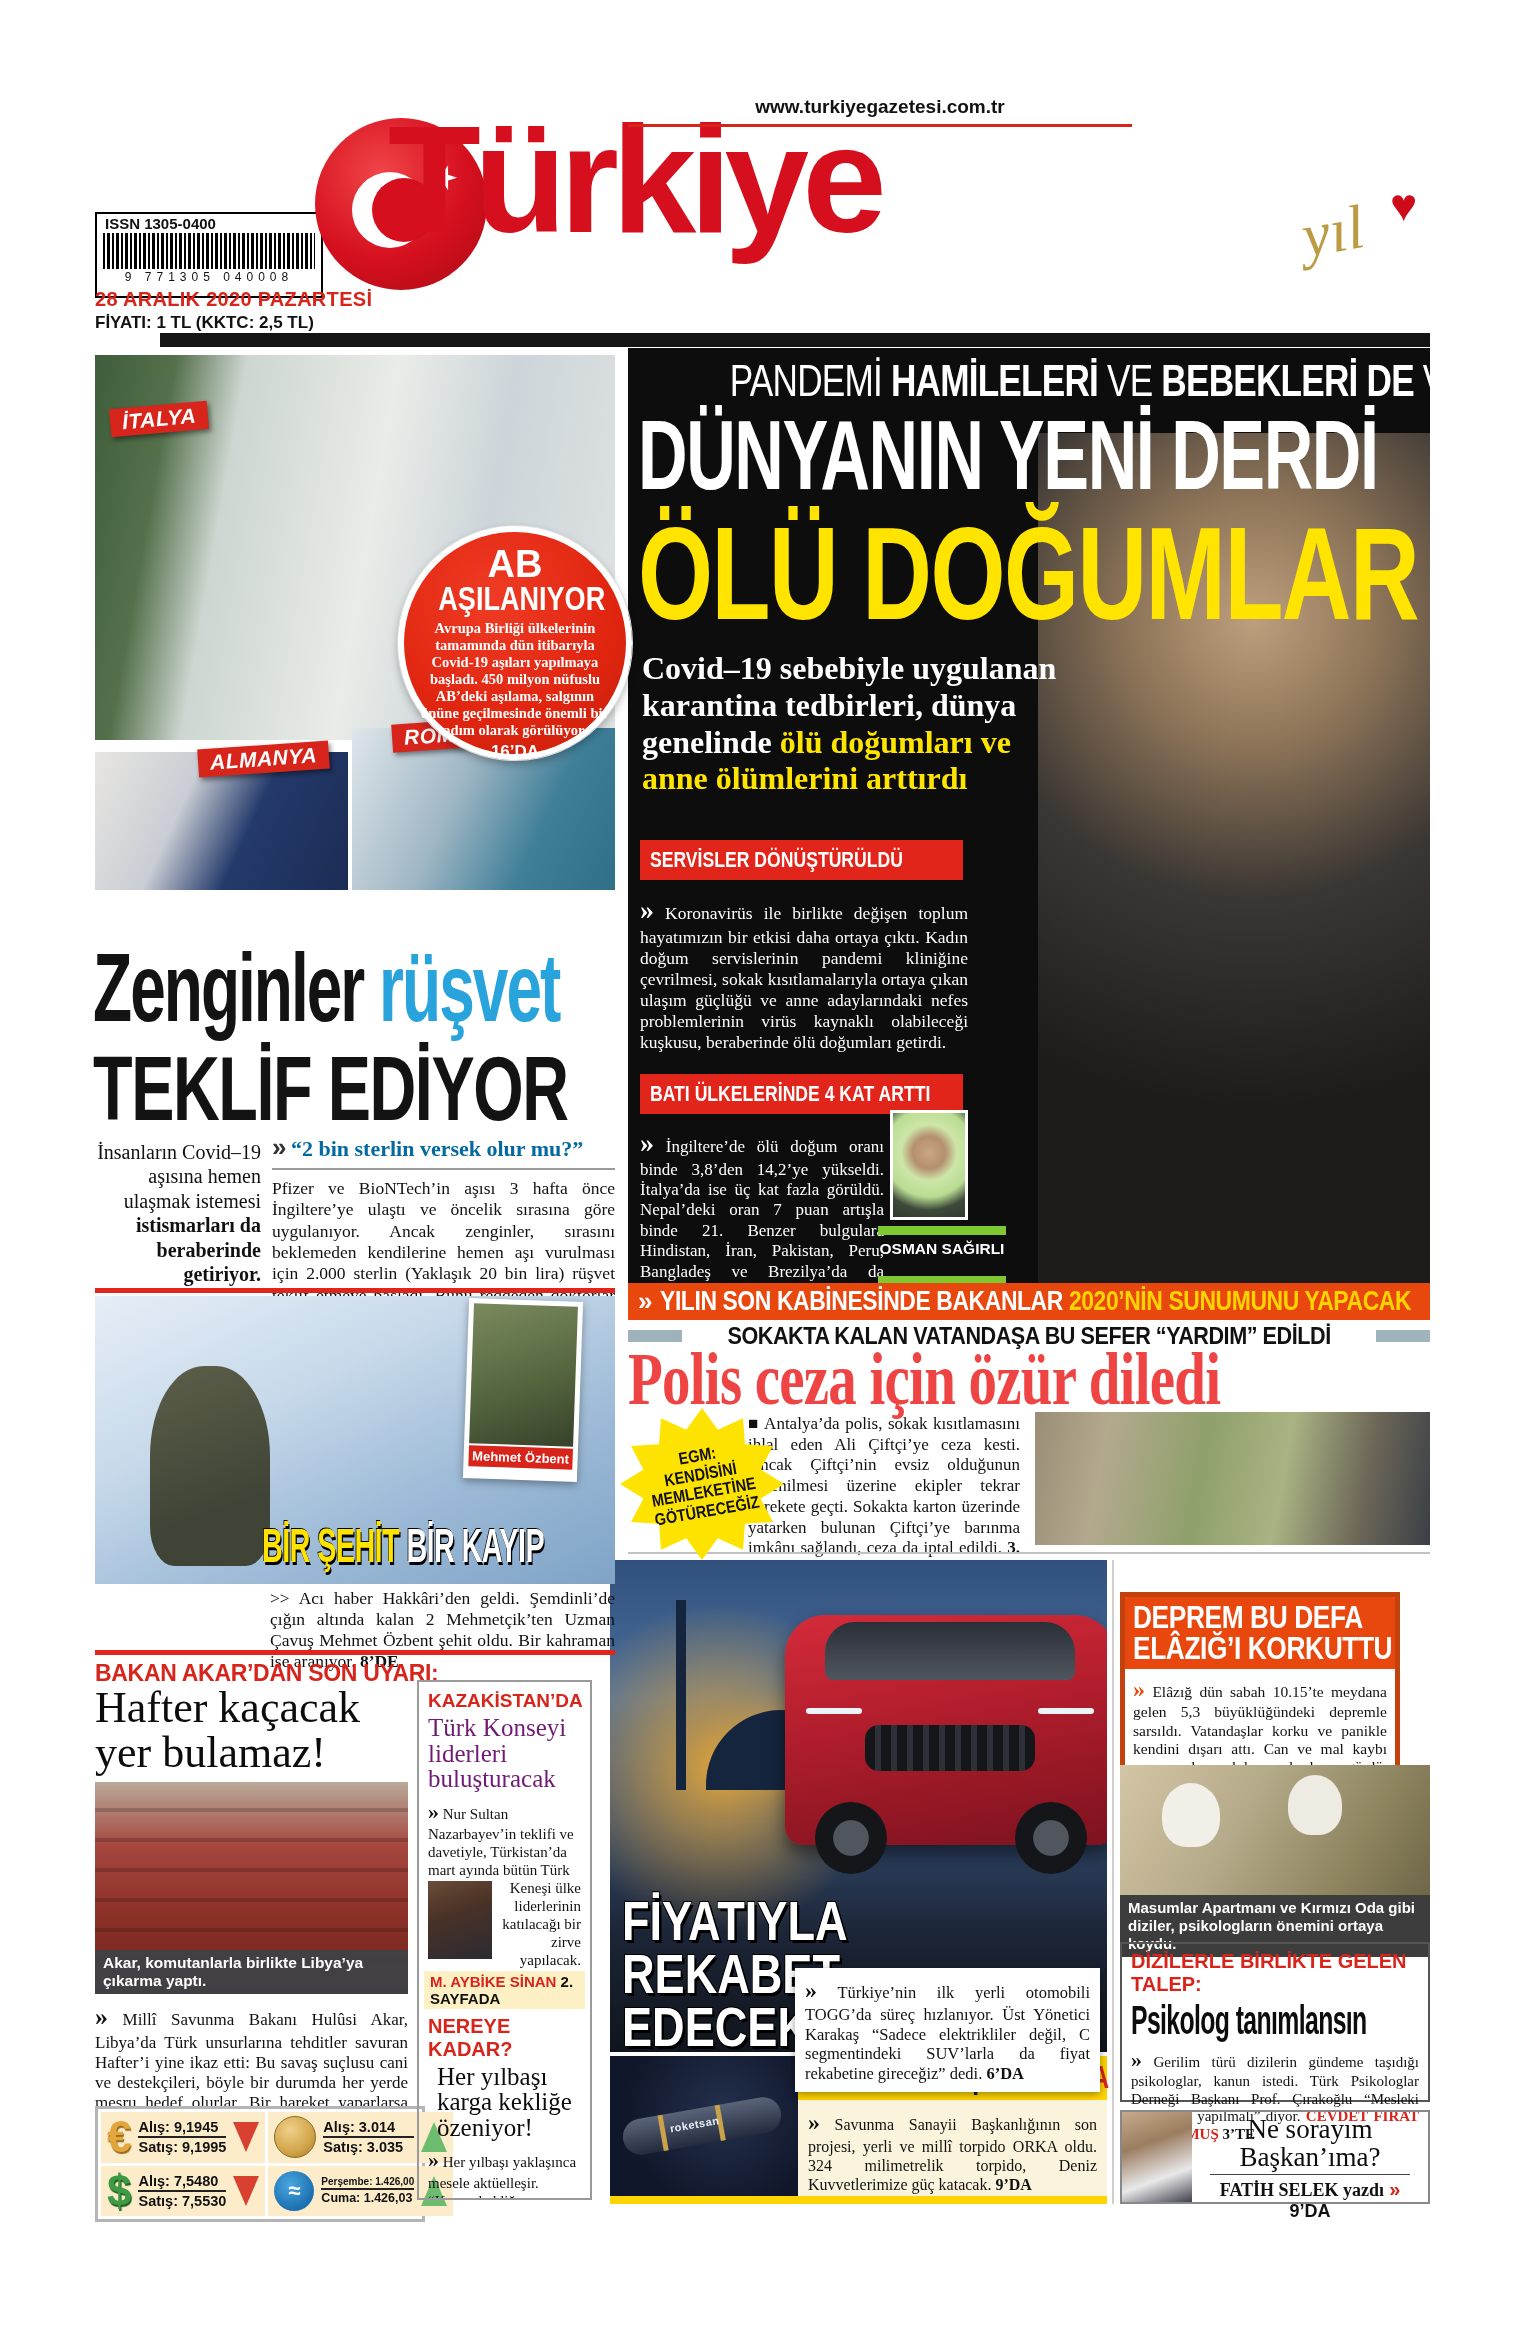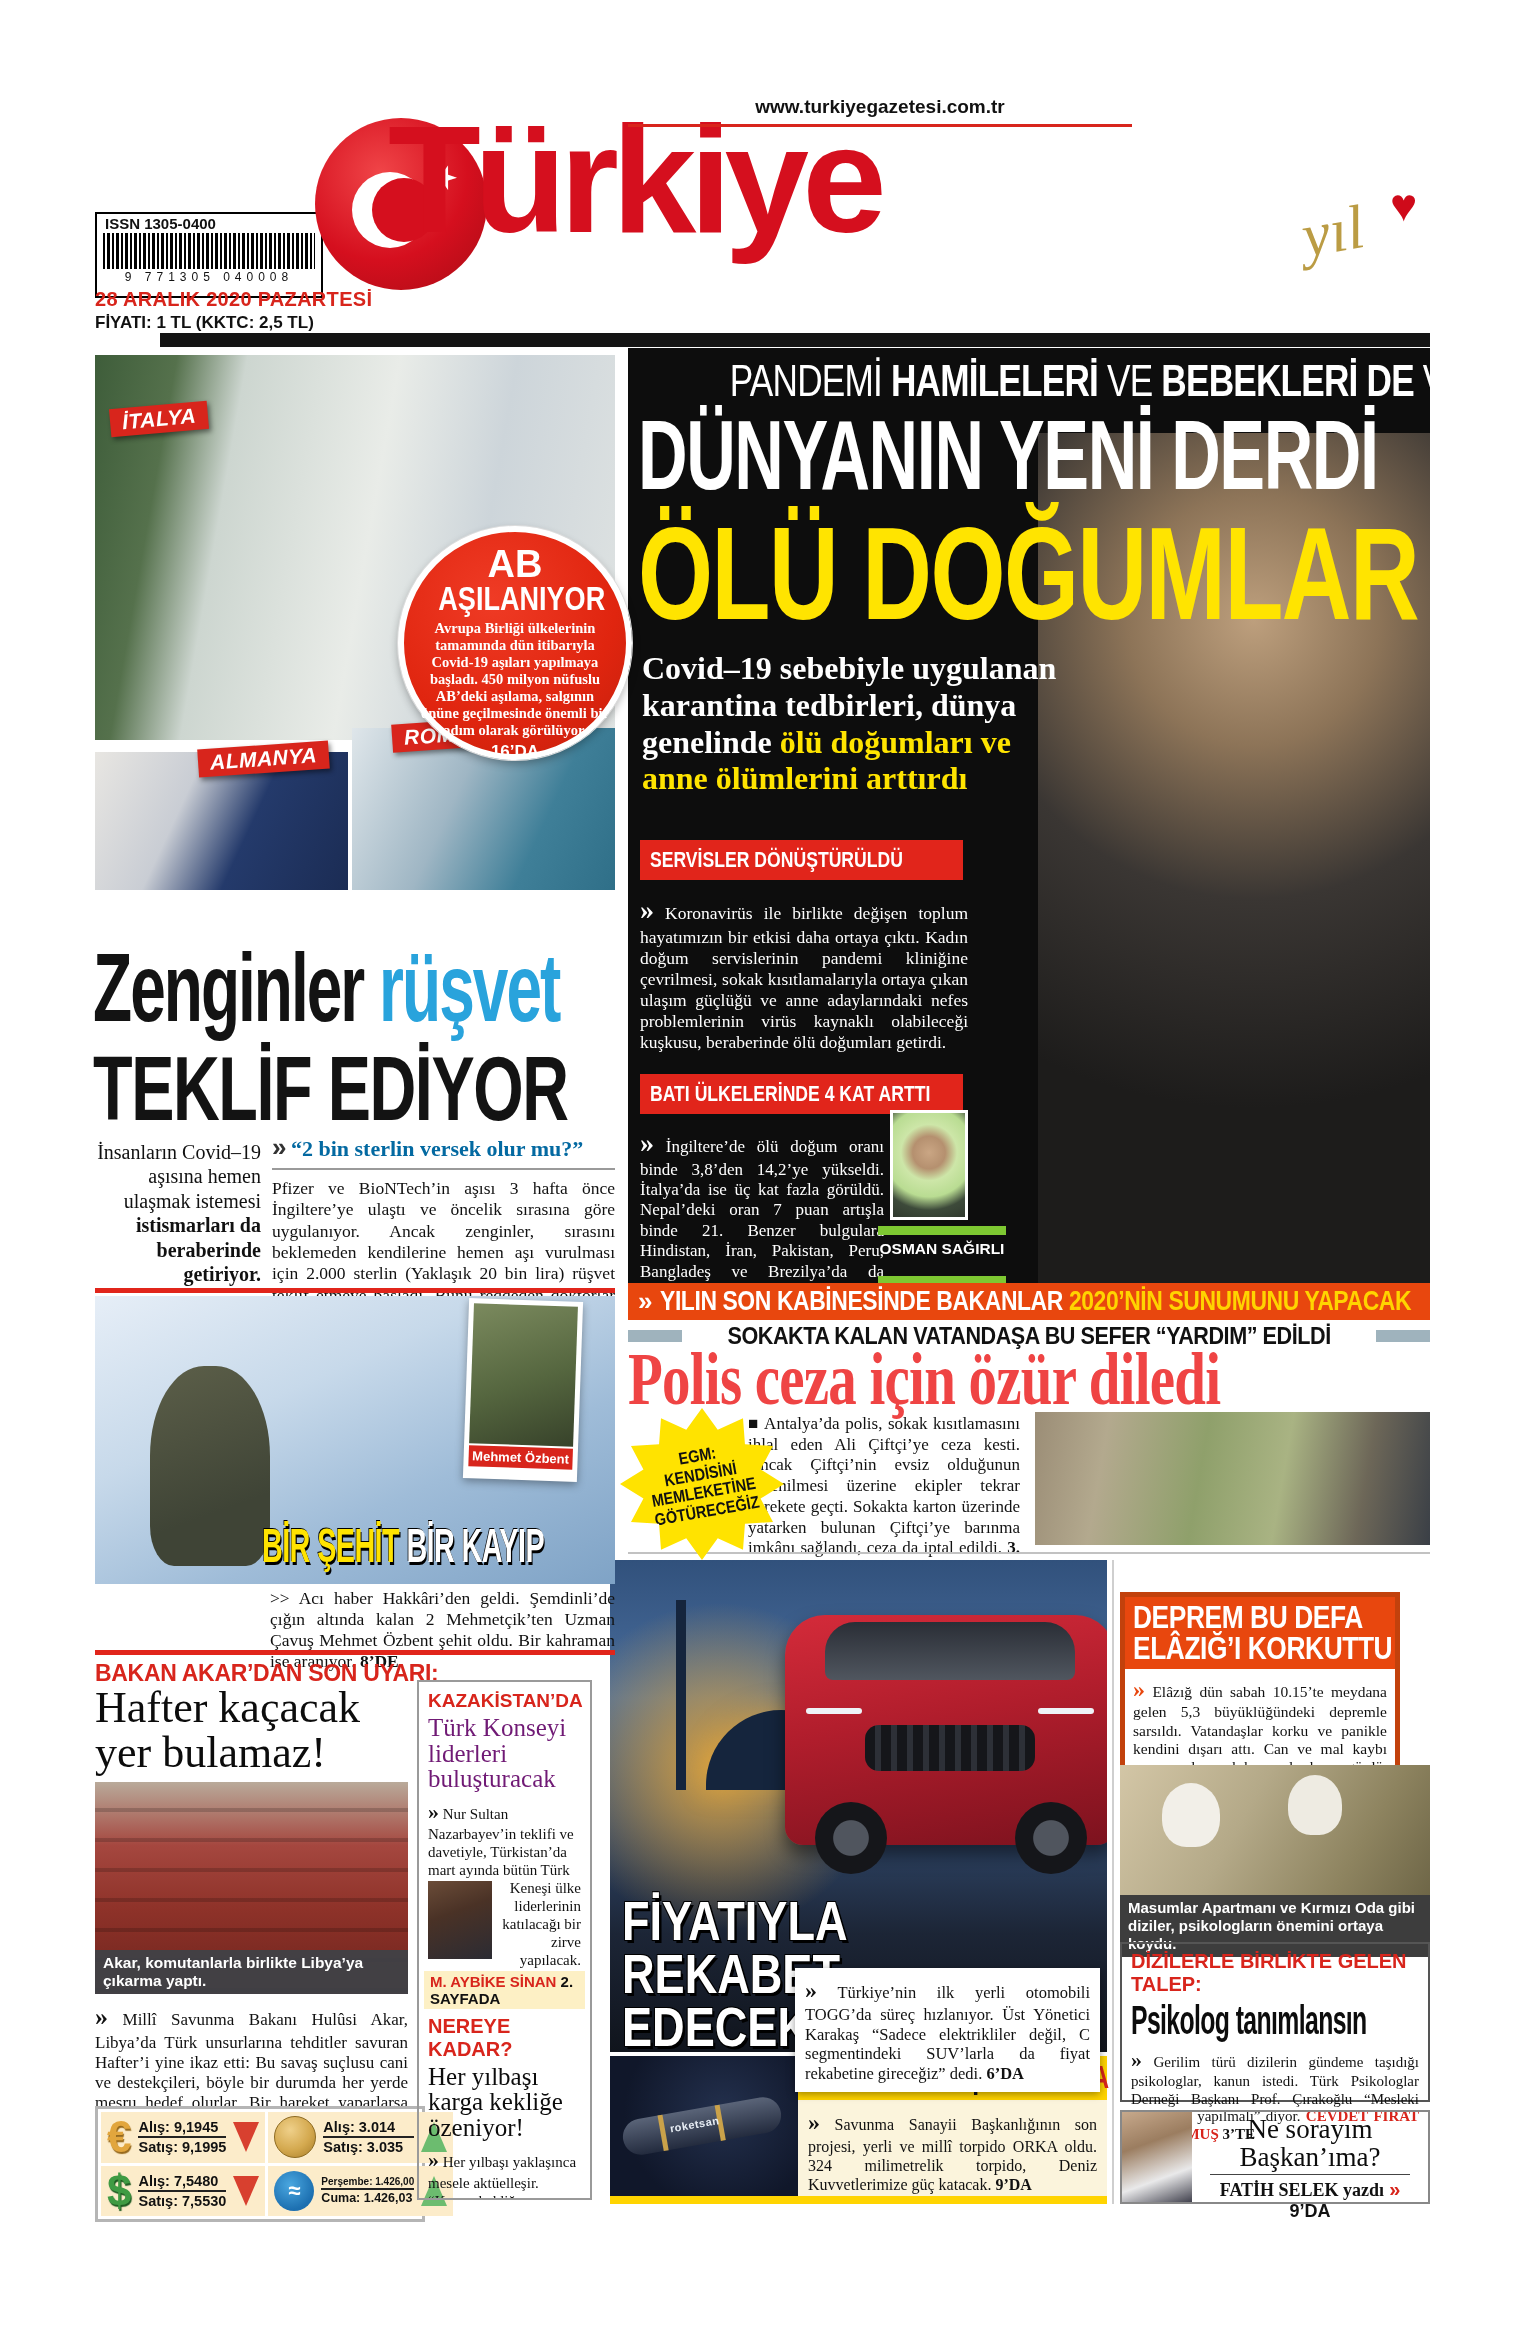--- a/index.html
+++ b/index.html
@@ -290,21 +290,21 @@
       <span class="q" style="font-size:22px">»</span> <span>Nur Sultan Nazarbayev’in teklifi ve davetiyle, Türkistan’da mart ayında bütün Türk</span>
     </p>
     <p class="serif" style="margin:0;font-size:15px;line-height:1.2;text-align:right">
       <span class="photo" style="position:static;float:left;width:64px;height:78px;margin:2px 6px 0 0;background:linear-gradient(160deg,#6b4c38 0%,#4a3226 40%,#2b2b33 100%)"></span>
       <span>Keneşi ülke liderlerinin katılacağı bir zirve yapılacak.</span>
     </p>
     <div class="bylinebar" style="clear:both;margin:2px -4px 6px">
       <span class="red">M. AYBİKE SİNAN</span> <span>2. SAYFADA</span>
     </div>
     <div class="kickred" style="font-size:20px">NEREYE KADAR?</div>
-    <div class="serif" style="font-size:25px;line-height:1.02;margin:3px 0 7px;color:#0c0c0c">Her yılbaşı karga kekliğe özeniyor!</div>
+    <div class="serif" style="font-size:25px;line-height:1.02;margin:3px 9px 7px;color:#0c0c0c">Her yılbaşı karga kekliğe özeniyor!</div>
     <p class="serif" style="margin:0;font-size:15px;line-height:1.2">
       <span class="q" style="font-size:22px">»</span> <span>Her yılbaşı yaklaşınca mesele aktüelleşir. “Karga, kekliğe özenmiş” derler.</span>
     </p>
 
   </div>
 
   <div class="abs" style="left:1112px;top:1560px;width:2px;height:644px;background:#cfcfcf"></div>
 
   <div class="abs" style="left:1120px;top:1592px;width:280px;border:5px solid #c2410c;box-sizing:border-box">
     <div style="background:#e8470e;color:#fff;font-weight:bold;font-size:31px;line-height:1.0;padding:5px 8px;letter-spacing:-.5px">

